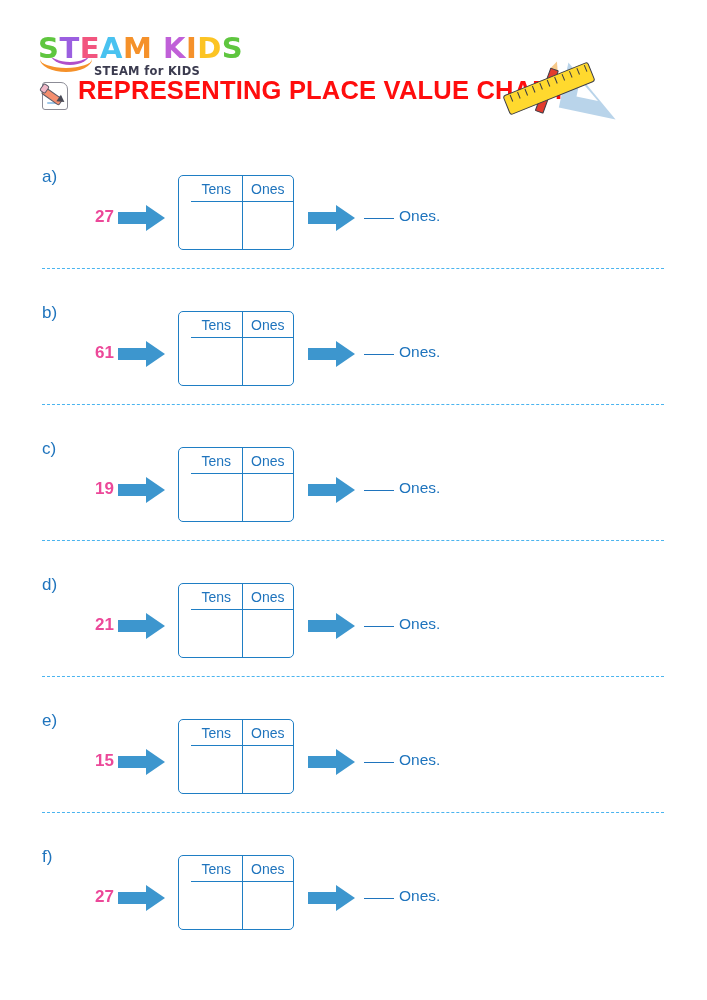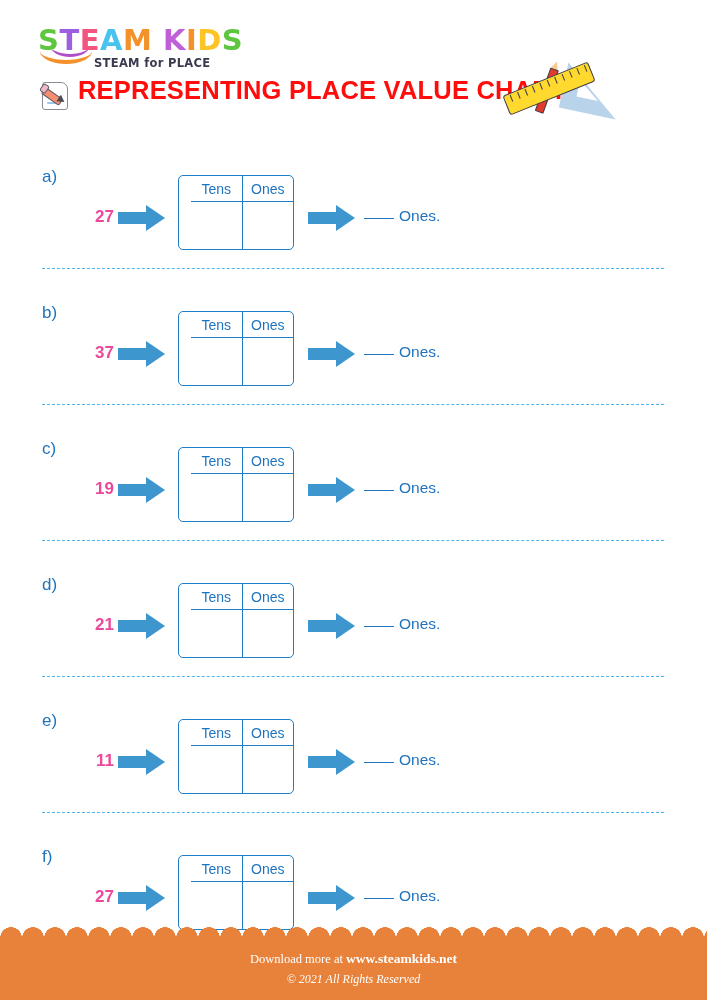--- a/index.html
+++ b/index.html
@@ -13,21 +13,21 @@
   .page {
     position: relative;
     width: 707px;
     height: 1000px;
     background: #ffffff;
   }
 
   
   .header {
     position: absolute;
-    left: 0; top: 0;
+    left: 0; top: 8px;
     width: 707px; height: 72px;
   }
   .logo-wrap {
     position: absolute;
     left: 38px; top: 26px;
     width: 195px;
   }
   .logo-main {
     font-size: 29px;
     font-weight: 900;
@@ -385,21 +385,21 @@
 <div class="page">
 
   <div class="header">
 
     <div class="logo-wrap">
       <div class="logo-main" id="logo-main"><span style="color: rgb(95, 198, 63);">S</span><span style="color: rgb(155, 95, 224);">T</span><span style="color: rgb(242, 85, 127);">E</span><span style="color: rgb(73, 194, 240);">A</span><span style="color: rgb(245, 145, 42);">M</span><span style="color: rgb(255, 255, 255);">&nbsp;</span><span style="color: rgb(192, 96, 216);">K</span><span style="color: rgb(245, 145, 42);">I</span><span style="color: rgb(252, 196, 36);">D</span><span style="color: rgb(95, 198, 63);">S</span></div>
       <div class="logo-swoosh">
         <div class="sw2"></div>
         <div class="sw1"></div>
       </div>
-      <div class="logo-sub">STEAM for PLACE</div>
+      <div class="logo-sub">STEAM for KIDS</div>
     </div>
 
   </div>
 
   <div class="title-row">
     <div class="notepad-icon">
       <div class="np-body"></div>
       <div class="np-line np-l1"></div>
       <div class="np-line np-l2"></div>
       <div class="np-pencil">
@@ -454,21 +454,21 @@
         </div>
         <div class="arrow arrow-2">
           <div class="tail"></div>
           <div class="head"></div>
         </div>
         <div class="answer"><span class="blank"></span><span>Ones.</span></div>
       </div>
       <div class="sep" style="top: 105px;"></div>
       <div class="qrow">
         <div class="qlabel">b)</div>
-        <div class="qnum">37</div>
+        <div class="qnum">61</div>
         <div class="arrow arrow-1">
           <div class="tail"></div>
           <div class="head"></div>
         </div>
         <div class="pv-table">
           <div class="pv-head">
             <div class="pv-cell">Tens</div>
             <div class="pv-cell">Ones</div>
           </div>
           <div class="pv-body">
@@ -526,21 +526,21 @@
         </div>
         <div class="arrow arrow-2">
           <div class="tail"></div>
           <div class="head"></div>
         </div>
         <div class="answer"><span class="blank"></span><span>Ones.</span></div>
       </div>
       <div class="sep" style="top: 513px;"></div>
       <div class="qrow">
         <div class="qlabel">e)</div>
-        <div class="qnum">11</div>
+        <div class="qnum">15</div>
         <div class="arrow arrow-1">
           <div class="tail"></div>
           <div class="head"></div>
         </div>
         <div class="pv-table">
           <div class="pv-head">
             <div class="pv-cell">Tens</div>
             <div class="pv-cell">Ones</div>
           </div>
           <div class="pv-body">
@@ -573,22 +573,14 @@
           </div>
         </div>
         <div class="arrow arrow-2">
           <div class="tail"></div>
           <div class="head"></div>
         </div>
         <div class="answer"><span class="blank"></span><span>Ones.</span></div>
       </div>
     </div>
 
-  <div class="footer">
-    <div class="scallop"></div>
-    <div class="footer-text">
-      <span>Download more at</span>
-      <span class="url">www.steamkids.net</span>
-    </div>
-    <div class="footer-copy">© 2021 All Rights Reserved</div>
-  </div>
 
 </div>
 
 </body></html>

